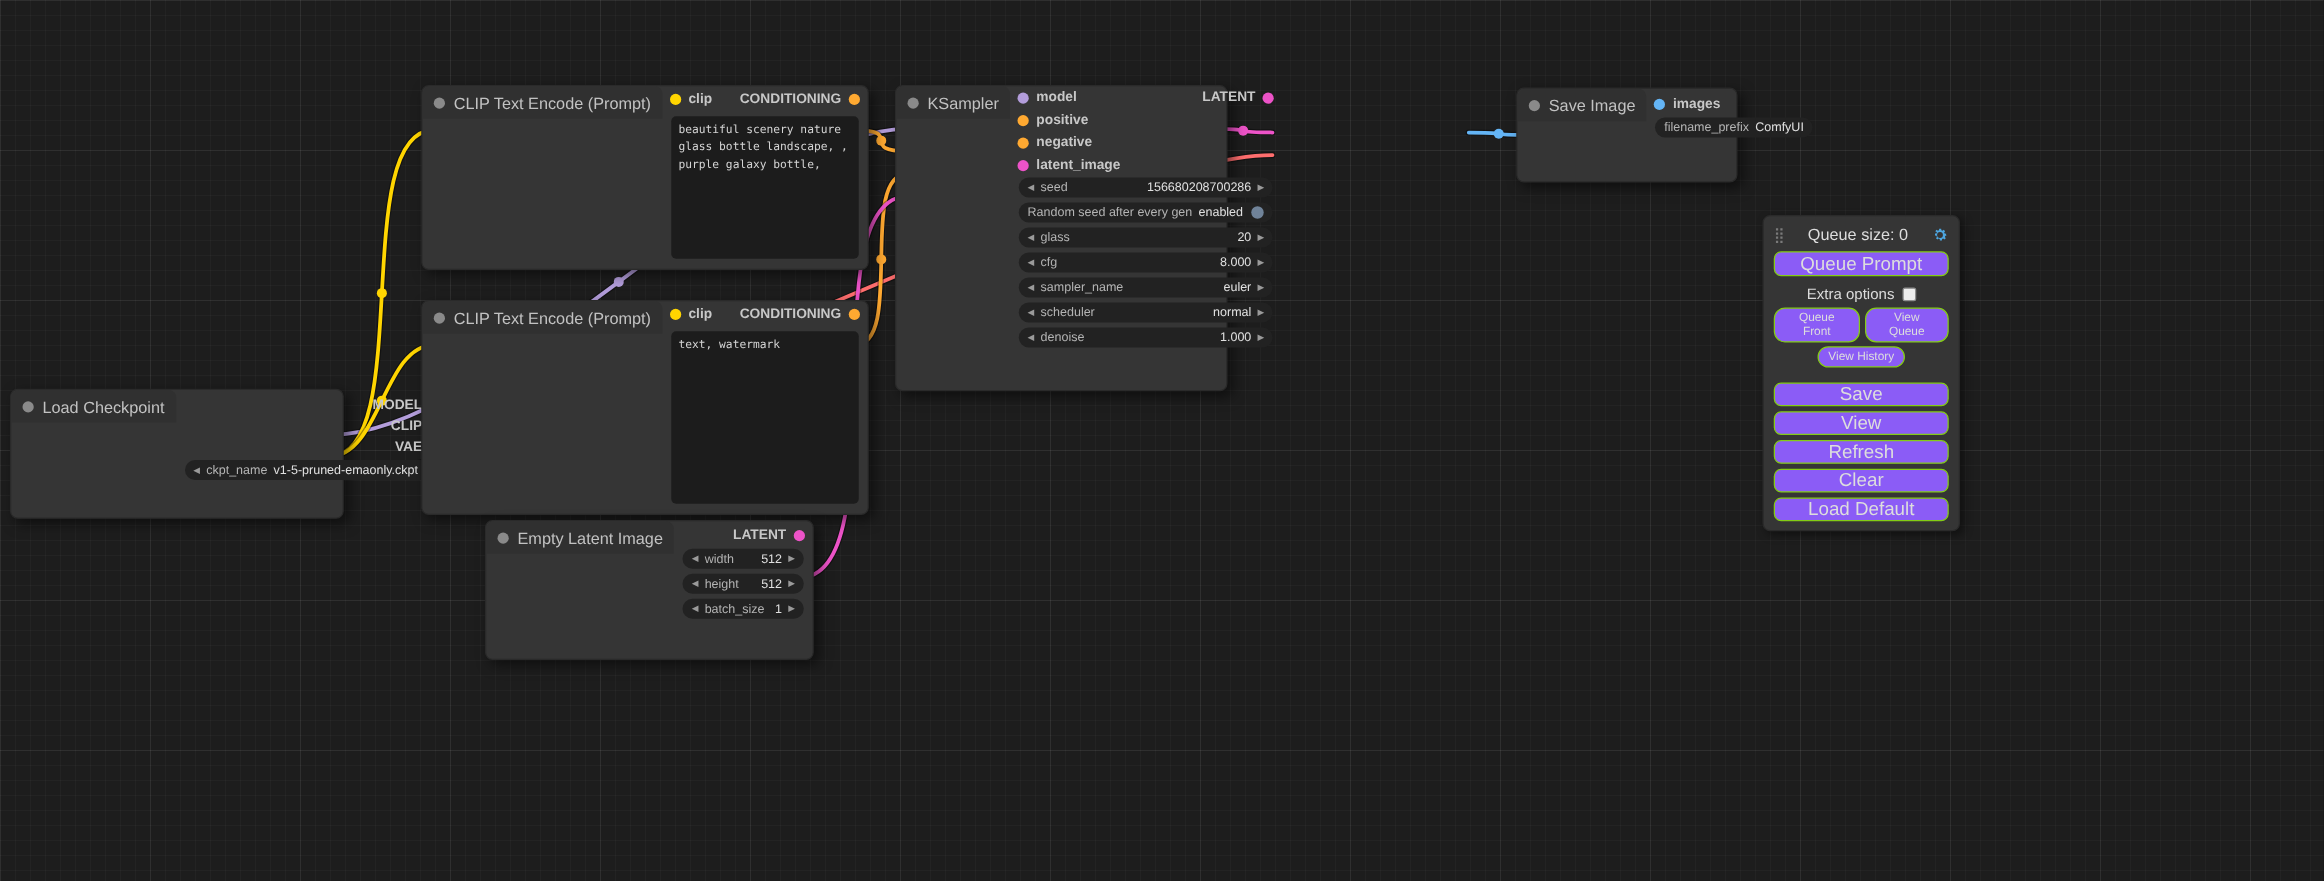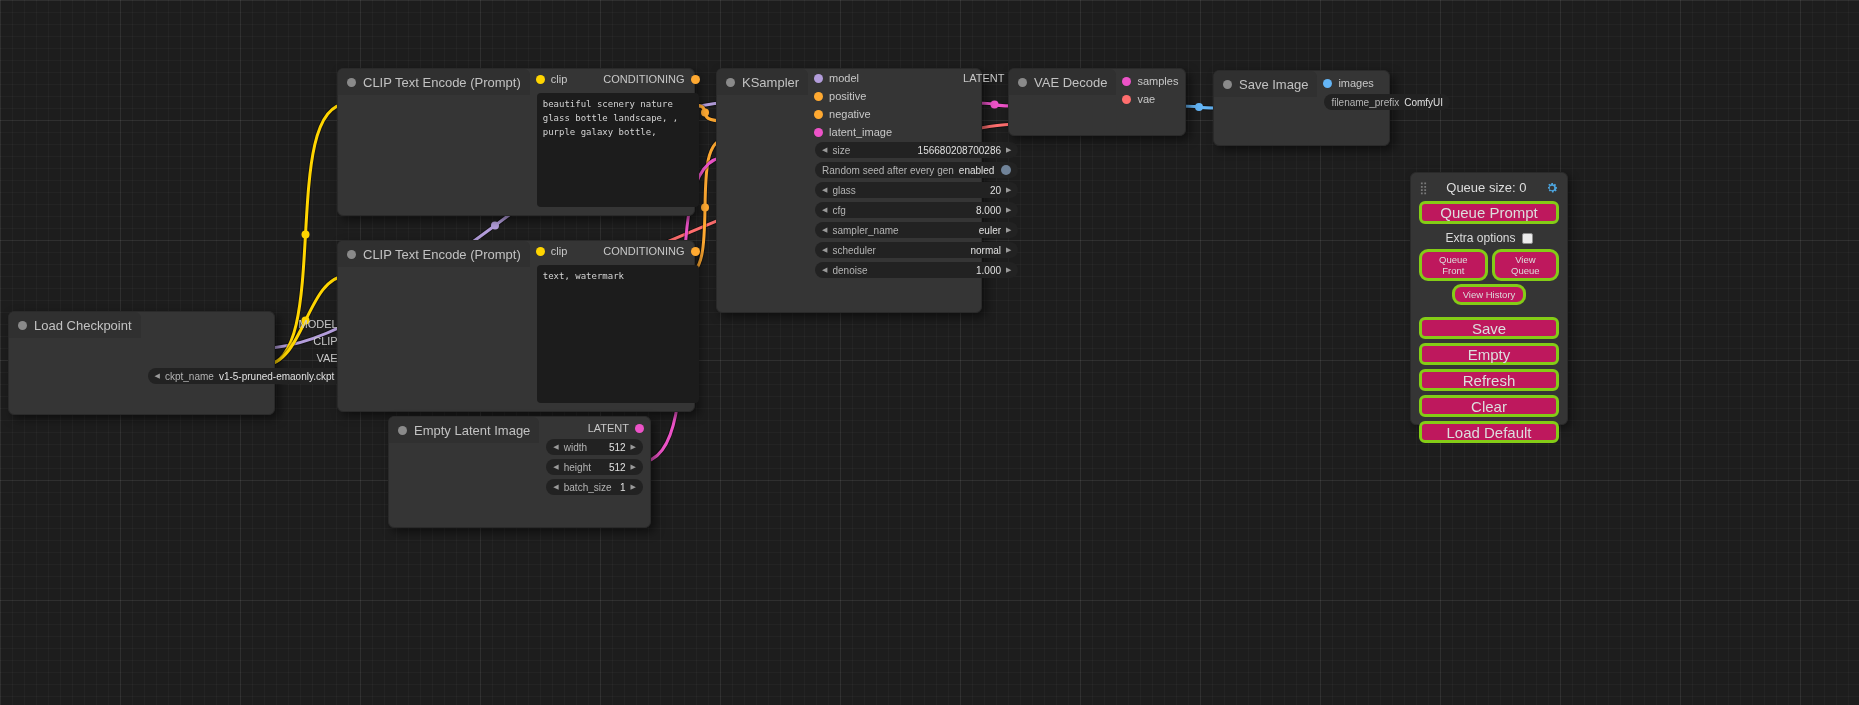--- a/index.html
+++ b/index.html
@@ -26,25 +26,25 @@
     box-shadow:4px 4px 10px rgba(0,0,0,.5); color:#c8c8c8;
   }
   .node-header {
     flex:none; height:26px; display:flex; align-items:center; gap:7px;
     padding:0 9px; background:#303030; border-radius:6px 6px 0 0;
   }
   .collapse-dot { width:9px; height:9px; border-radius:50%; background:#8a8a8a; flex:none; }
   .node-title { font-size:13px; color:#c2c2c2; white-space:nowrap; }
   .node-body { flex:1; display:flex; flex-direction:column; }
 
-  .slot-row { flex:none; display:flex; align-items:center; height:18px; padding:0 6px; }
+  .slot-row { flex:none; display:flex; align-items:center; height:18px; padding:0 6px;font-weight:bold; }
   .slot-row.h17 { height:17px; }
   .slot-row.h20 { height:20px; }
   .in-group  { display:flex; align-items:center; gap:6px; }
-  .out-group { margin-left:auto; display:flex; align-items:center; gap:6px;padding-left:36px; }
+  .out-group { margin-left:auto; display:flex; align-items:center; gap:6px; }
   .slot-dot { width:9px; height:9px; border-radius:50%; flex:none; background:#888; }
   .slot-label { font-size:11px; color:#c8c8c8; white-space:nowrap; }
 
   .widgets { flex:none; padding:2px 7px 0; }
   .widget {
     height:16px; margin-bottom:4px; background:#222; border-radius:8px;
     display:flex; align-items:center; gap:5px; padding:0 7px;
     font-size:10px; color:#c0c0c0; white-space:nowrap;
   }
   .arrow { font-family:"DejaVu Sans",sans-serif; font-size:7px; color:#9a9a9a; line-height:1; }
@@ -65,21 +65,21 @@
     box-shadow:3px 3px 8px rgba(0,0,0,.45);
     padding:7px 8px; display:flex; flex-direction:column; align-items:center; color:#ddd;
   }
   .menu-top { width:100%; display:flex; align-items:center; justify-content:space-between; }
   .drag-handle { font-family:"DejaVu Sans",sans-serif; font-size:12px; color:#7a7a7a; cursor:grab; }
   .queue-size { font-size:13px; color:#dddddd; }
   .gear { display:flex; align-items:center; cursor:pointer; }
 
   #menu button {
     font-family:"Liberation Sans","DejaVu Sans",sans-serif;
-    background:#be185d; color:#dddddd; border:3px solid #84cc16; cursor:pointer;text-align:center;
+    background:#8b5cf6; color:#dddddd; border:1px solid #84cc16; cursor:pointer;text-align:center;
   }
   .btn-qp   { width:100%; height:26px; margin-top:6px; font-size:15px; border-radius:6px; }
   .btn-large{ width:100%; height:22px; margin-top:4px; font-size:15px; border-radius:6px; }
   .btn-save-gap { margin-top:12px !important; }
   .extra-row { display:flex; align-items:center; gap:6px; margin:7px 0 4px; font-size:12px; color:#dcdcdc; }
   .checkbox { width:11px; height:11px; background:#ededed; border:1px solid #8f8f8f; border-radius:2px; }
   .small-row { display:flex; gap:4px; margin-bottom:3px; }
   .btn-small { font-size:9.5px; padding:2px 8px; border-radius:9px; }
 </style>
 </head>
@@ -257,21 +257,21 @@
       </div>
       <div class="slot-row">
         <div class="in-group">
           <span class="slot-dot" style="background-color: rgb(237, 83, 200);"></span>
           <span class="slot-label">latent_image</span>
         </div>
       </div>
       <div class="widgets" style="padding-top:1px">
         <div class="widget">
           <span class="arrow">◀</span>
-          <span class="wname">size</span>
+          <span class="wname">seed</span>
           <span class="wvalue">156680208700286</span>
           <span class="arrow">▶</span>
         </div>
         <div class="widget">
           <span class="wname">Random seed after every gen</span>
           <span class="wvalue">enabled</span>
           <span class="toggle-dot" style="background-color: rgb(112, 131, 153);"></span>
         </div>
         <div class="widget">
           <span class="arrow">◀</span>
@@ -300,44 +300,20 @@
         <div class="widget">
           <span class="arrow">◀</span>
           <span class="wname">denoise</span>
           <span class="wvalue">1.000</span>
           <span class="arrow">▶</span>
         </div>
       </div>
     </div>
   </div>
 
-  <div class="node" style="left:1008px;top:68px;width:178px;height:68px">
-    <div class="node-header">
-      <span class="collapse-dot"></span>
-      <span class="node-title">VAE Decode</span>
-    </div>
-    <div class="node-body" style="padding-top:3px">
-      <div class="slot-row">
-        <div class="in-group">
-          <span class="slot-dot" style="background-color: rgb(237, 83, 200);"></span>
-          <span class="slot-label">samples</span>
-        </div>
-        <div class="out-group">
-          <span class="slot-label">IMAGE</span>
-          <span class="slot-dot" style="background-color: rgb(100, 181, 246);"></span>
-        </div>
-      </div>
-      <div class="slot-row">
-        <div class="in-group">
-          <span class="slot-dot" style="background-color: rgb(255, 110, 110);"></span>
-          <span class="slot-label">vae</span>
-        </div>
-      </div>
-    </div>
-  </div>
 
   <div class="node" style="left:1213px;top:70px;width:177px;height:76px">
     <div class="node-header">
       <span class="collapse-dot"></span>
       <span class="node-title">Save Image</span>
     </div>
     <div class="node-body" style="padding-top:3px">
       <div class="slot-row">
         <div class="in-group">
           <span class="slot-dot" style="background-color: rgb(100, 181, 246);"></span>
@@ -367,19 +343,19 @@
     <div class="extra-row">
       <span>Extra options</span>
       <span class="checkbox"></span>
     </div>
     <div class="small-row">
       <button class="btn-small">Queue Front</button>
       <button class="btn-small">View Queue</button>
     </div>
     <button class="btn-small">View History</button>
     <button class="btn-large btn-save-gap">Save</button>
-    <button class="btn-large">Empty</button>
+    <button class="btn-large">View</button>
     <button class="btn-large">Refresh</button>
     <button class="btn-large">Clear</button>
     <button class="btn-large">Load Default</button>
   </div>
 
 </div>
 
 </body></html>

